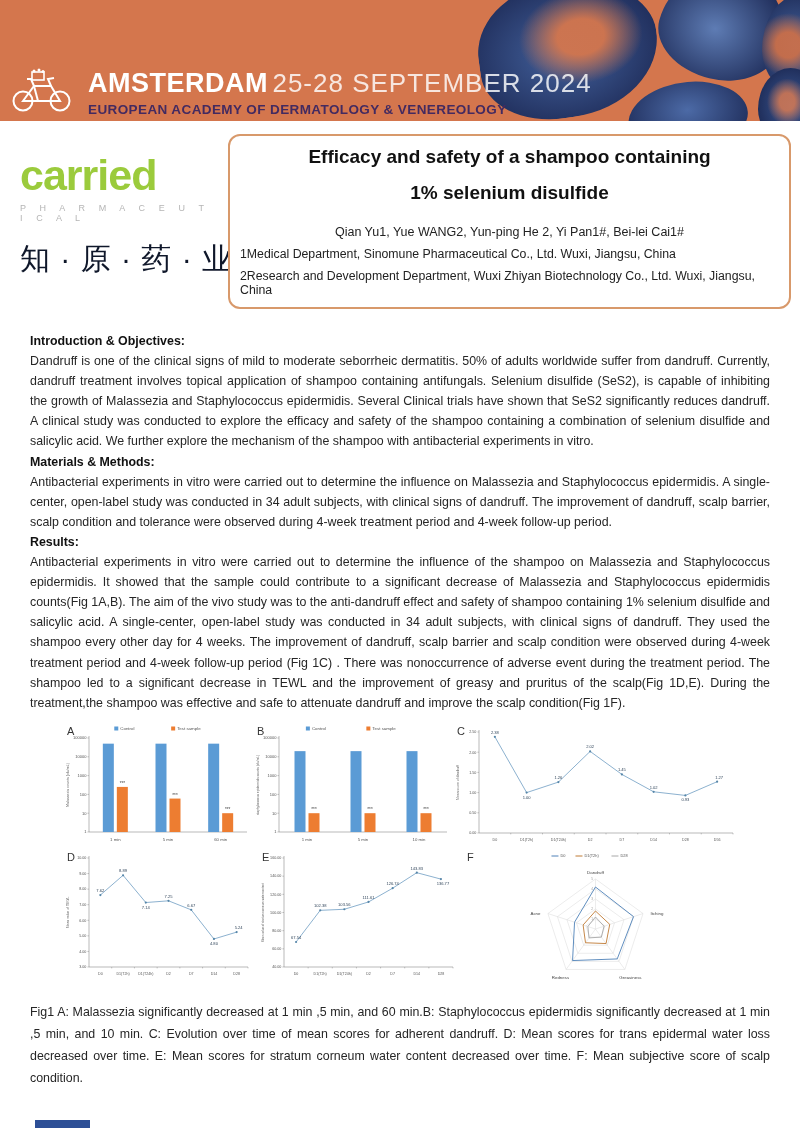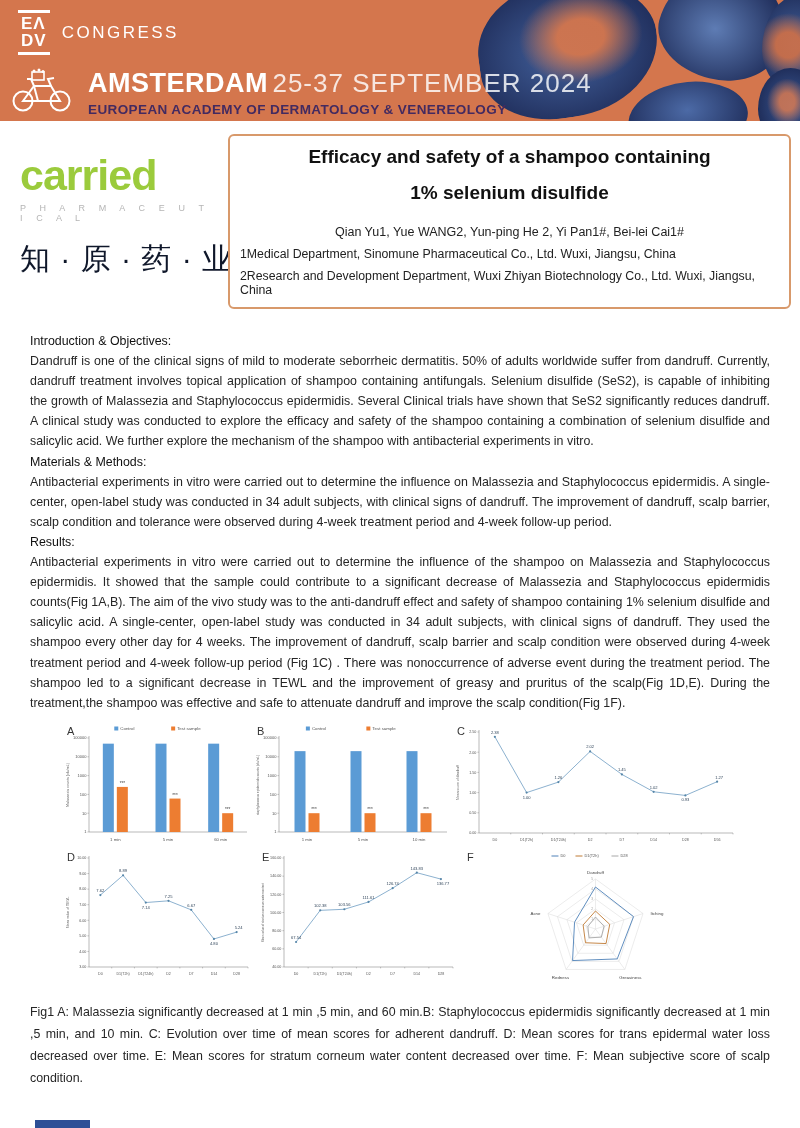--- a/index.html
+++ b/index.html
@@ -34,29 +34,29 @@
   .city-line { white-space:nowrap; }
   .city { color:#fff; font-size:27px; font-weight:bold; letter-spacing:.5px; }
   .dates { color:rgba(255,255,255,.82); font-size:26px; font-weight:300; letter-spacing:1px; }
   .acad { color:#432a60; font-size:13.5px; font-weight:bold; letter-spacing:.4px; margin-top:3px; }
   
   .top-row { display:flex; padding:13px 9px 0 20px; gap:8px; align-items:flex-start; }
   .brand { width:200px; padding-top:20px; text-align:left; flex:none; }
   .brand-name { color:#9bcb3c; font-size:43px; font-weight:bold; letter-spacing:-1px; line-height:1; }
   .brand-tag { color:#b5b5b5; font-size:9px; letter-spacing:5.6px; margin-top:6px; }
   .brand-cn { color:#0f172a; font-size:30px; letter-spacing:1px; margin-top:16px; white-space:nowrap; }
-  .title-box { flex:1; border:2px solid #d8996b; border-radius:6px; background:#fff;
+  .title-box { flex:1; border:2px solid #d8996b; border-radius:12px; background:#fff;
     padding:8px 10px 10px; min-height:134px; }
   .t1 { text-align:center; font-size:19px; font-weight:bold; color:#111; margin-top:2px; }
   .t2 { text-align:center; font-size:19px; font-weight:bold; color:#111; margin-top:14px; }
   .authors { text-align:center; font-size:12.5px; color:#222; margin-top:21px; }
   .affil { text-align:left; font-size:12.3px; color:#222; margin-top:8px; }
   
   .body-text { padding:22px 30px 0 30px; font-size:12.4px; line-height:1.62; text-align:justify; color:#262626; }
-  .sec-h { display:block; font-weight:normal; color:#111; }
+  .sec-h { display:block; font-weight:bold; color:#111; }
   
   .figures { margin:10px 0 0 63px; }
   .fig-row { display:flex; }
   .fig { position:relative; flex:none; }
   .fig-letter { position:absolute; left:4px; top:2px; font-size:11px; color:#333; }
   svg text { font-family:"Liberation Sans", sans-serif; }
   
   .caption { padding:10px 30px 0 30px; font-size:12.4px; line-height:1.78; text-align:justify; color:#262626; }
   .bottom-strip { position:absolute; left:35px; bottom:0; width:55px; height:8px; background:#2d4f96; }
 </style>
@@ -65,27 +65,20 @@
 
 <div class="poster">
 
   <header class="banner">
     <div class="blob blob-a"></div>
     <div class="blob blob-b"></div>
     <div class="blob blob-c"></div>
     <div class="blob blob-d"></div>
     <div class="blob blob-e"></div>
 
-    <div class="eadv-row">
-      <div class="eadv-box">
-        <div>EΛ</div>
-        <div>DV</div>
-      </div>
-      <div class="congress">CONGRESS</div>
-    </div>
 
     <div class="city-row">
       <svg class="bike" viewBox="0 0 64 46">
         <g stroke="#ffffff" stroke-width="2" fill="none">
           <circle cx="13" cy="33" r="9.5"></circle>
           <circle cx="50" cy="33" r="9.5"></circle>
           <path d="M13 33 L24 18 L41 18 L50 33 L28 33 Z"></path>
           <path d="M24 18 L28 33"></path>
           <path d="M41 18 L38 11 L44 10"></path>
           <path d="M24 18 L21 11 L17 11"></path>
@@ -93,21 +86,21 @@
         </g>
         <g fill="#ffffff">
           <circle cx="24" cy="3" r="1.5"></circle>
             <circle cx="29" cy="2" r="1.5"></circle>
             <circle cx="33" cy="3.5" r="1.5"></circle>
         </g>
       </svg>
       <div>
         <div class="city-line">
           <span class="city">AMSTERDAM</span>
-          <span class="dates">25-37 SEPTEMBER 2024</span>
+          <span class="dates">25-28 SEPTEMBER 2024</span>
         </div>
         <div class="acad">EUROPEAN ACADEMY OF DERMATOLOGY &amp; VENEREOLOGY</div>
       </div>
     </div>
   </header>
 
   <div class="top-row">
     <div class="brand">
       <div class="brand-name">carried</div>
       <div class="brand-tag">P H A R M A C E U T I C A L</div>

